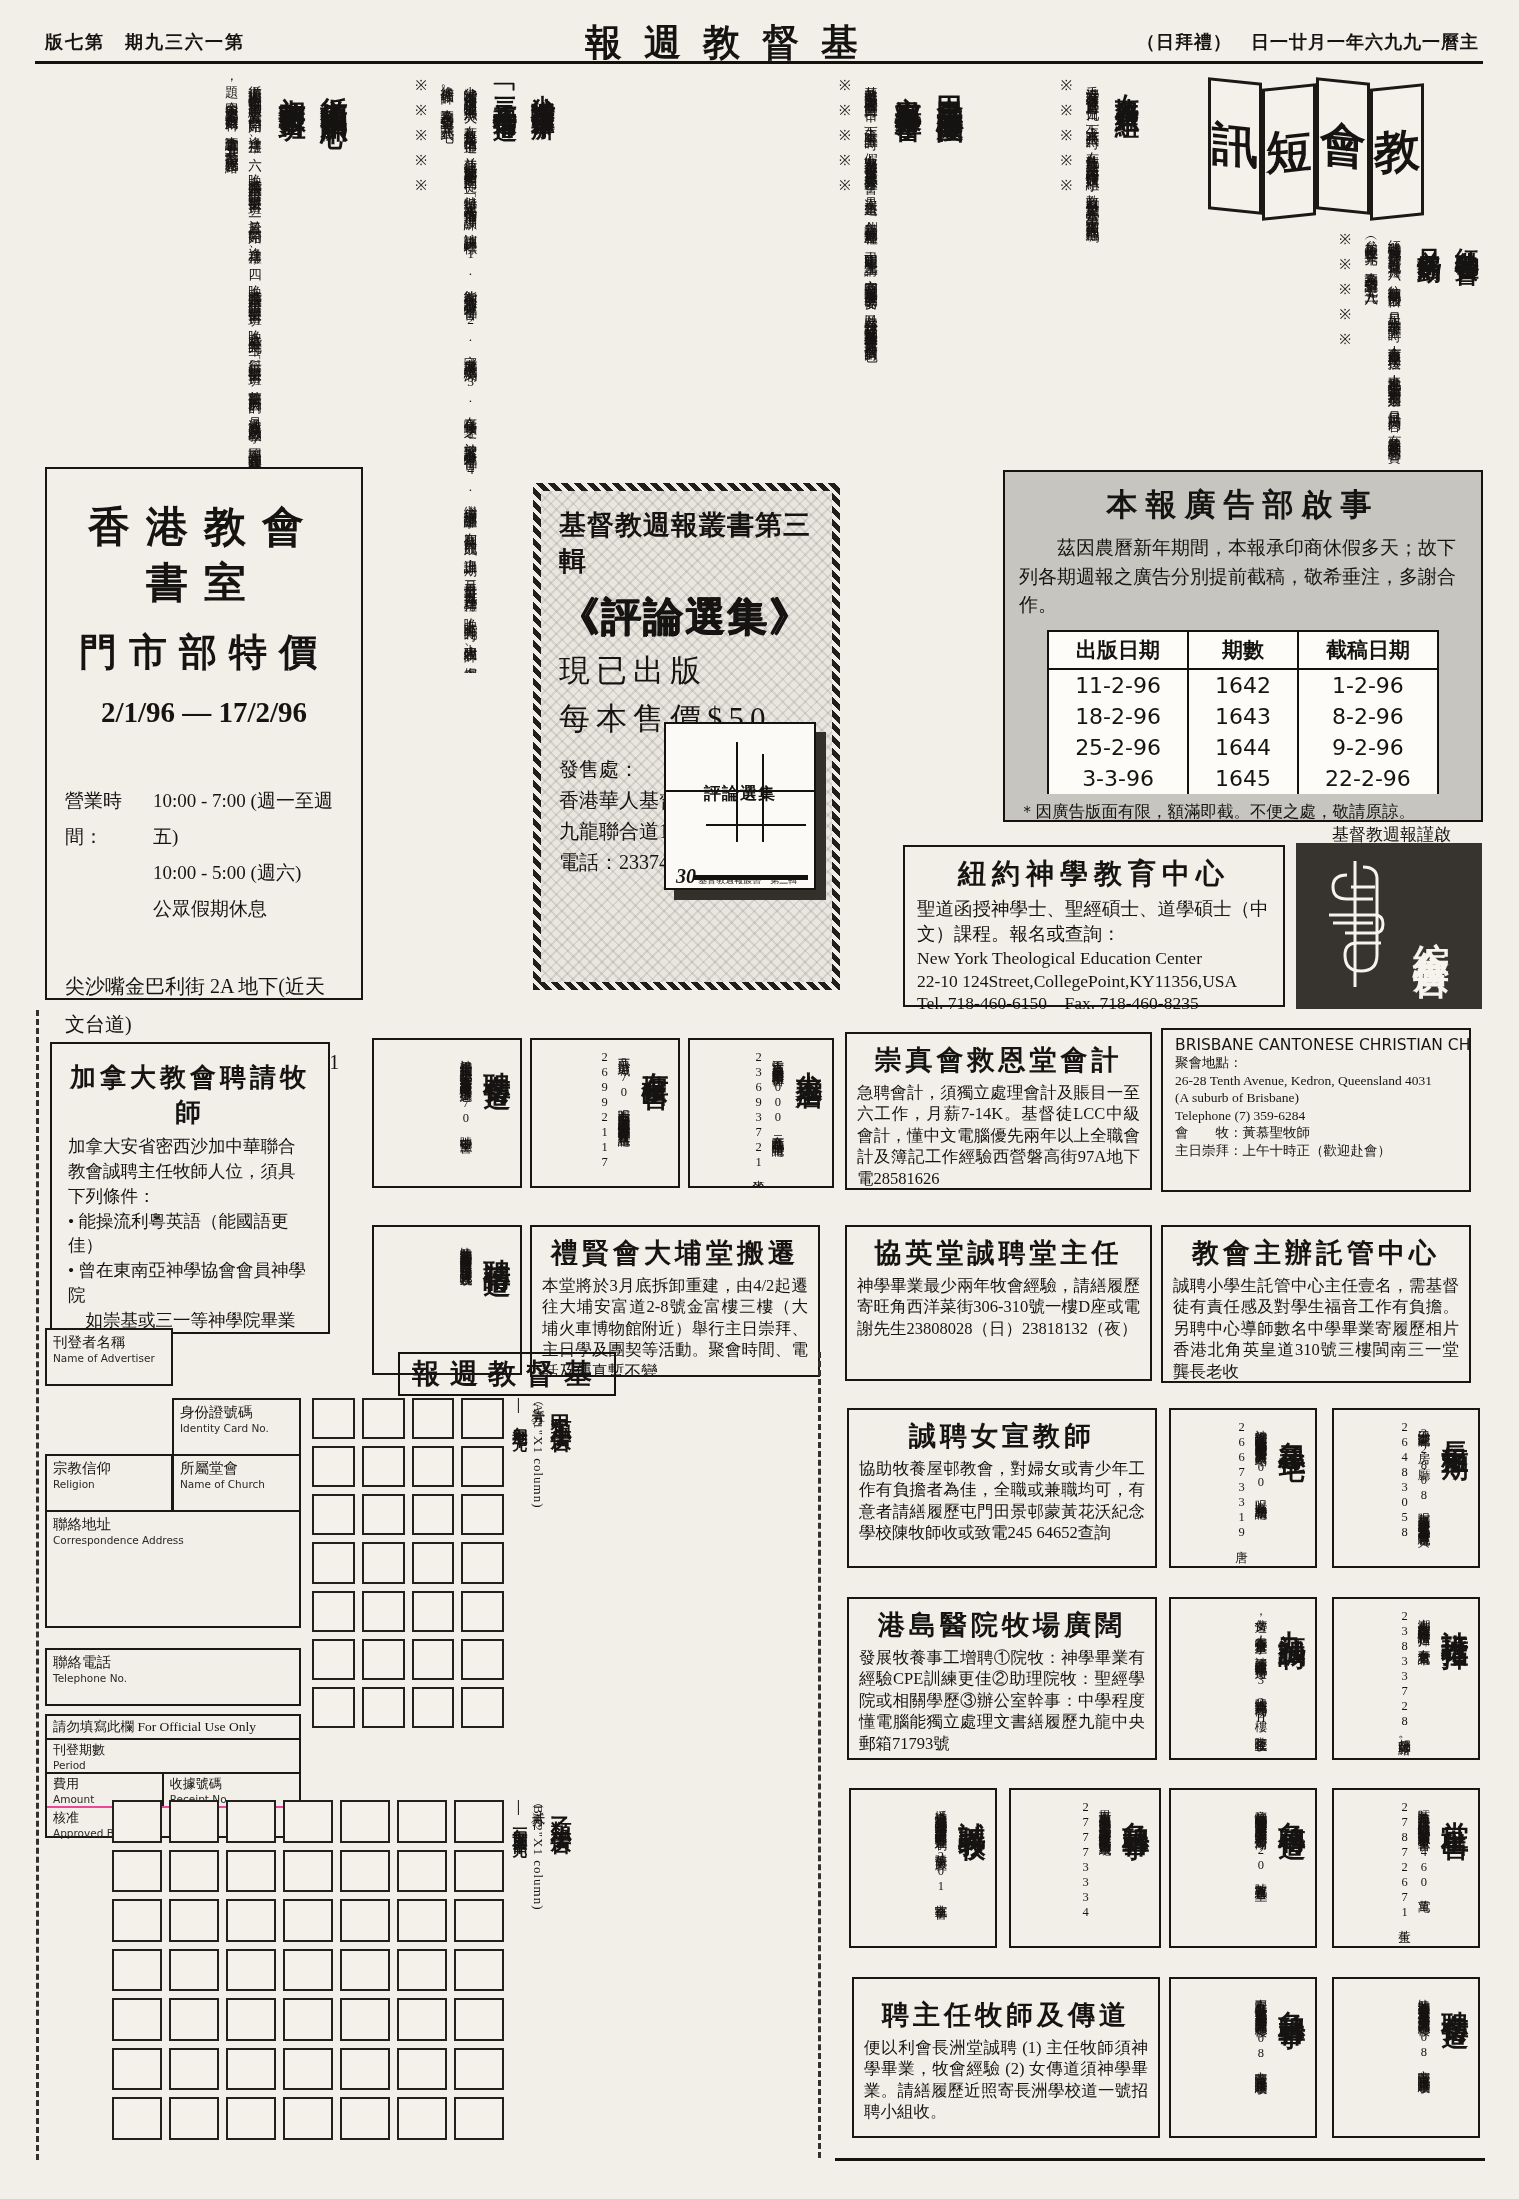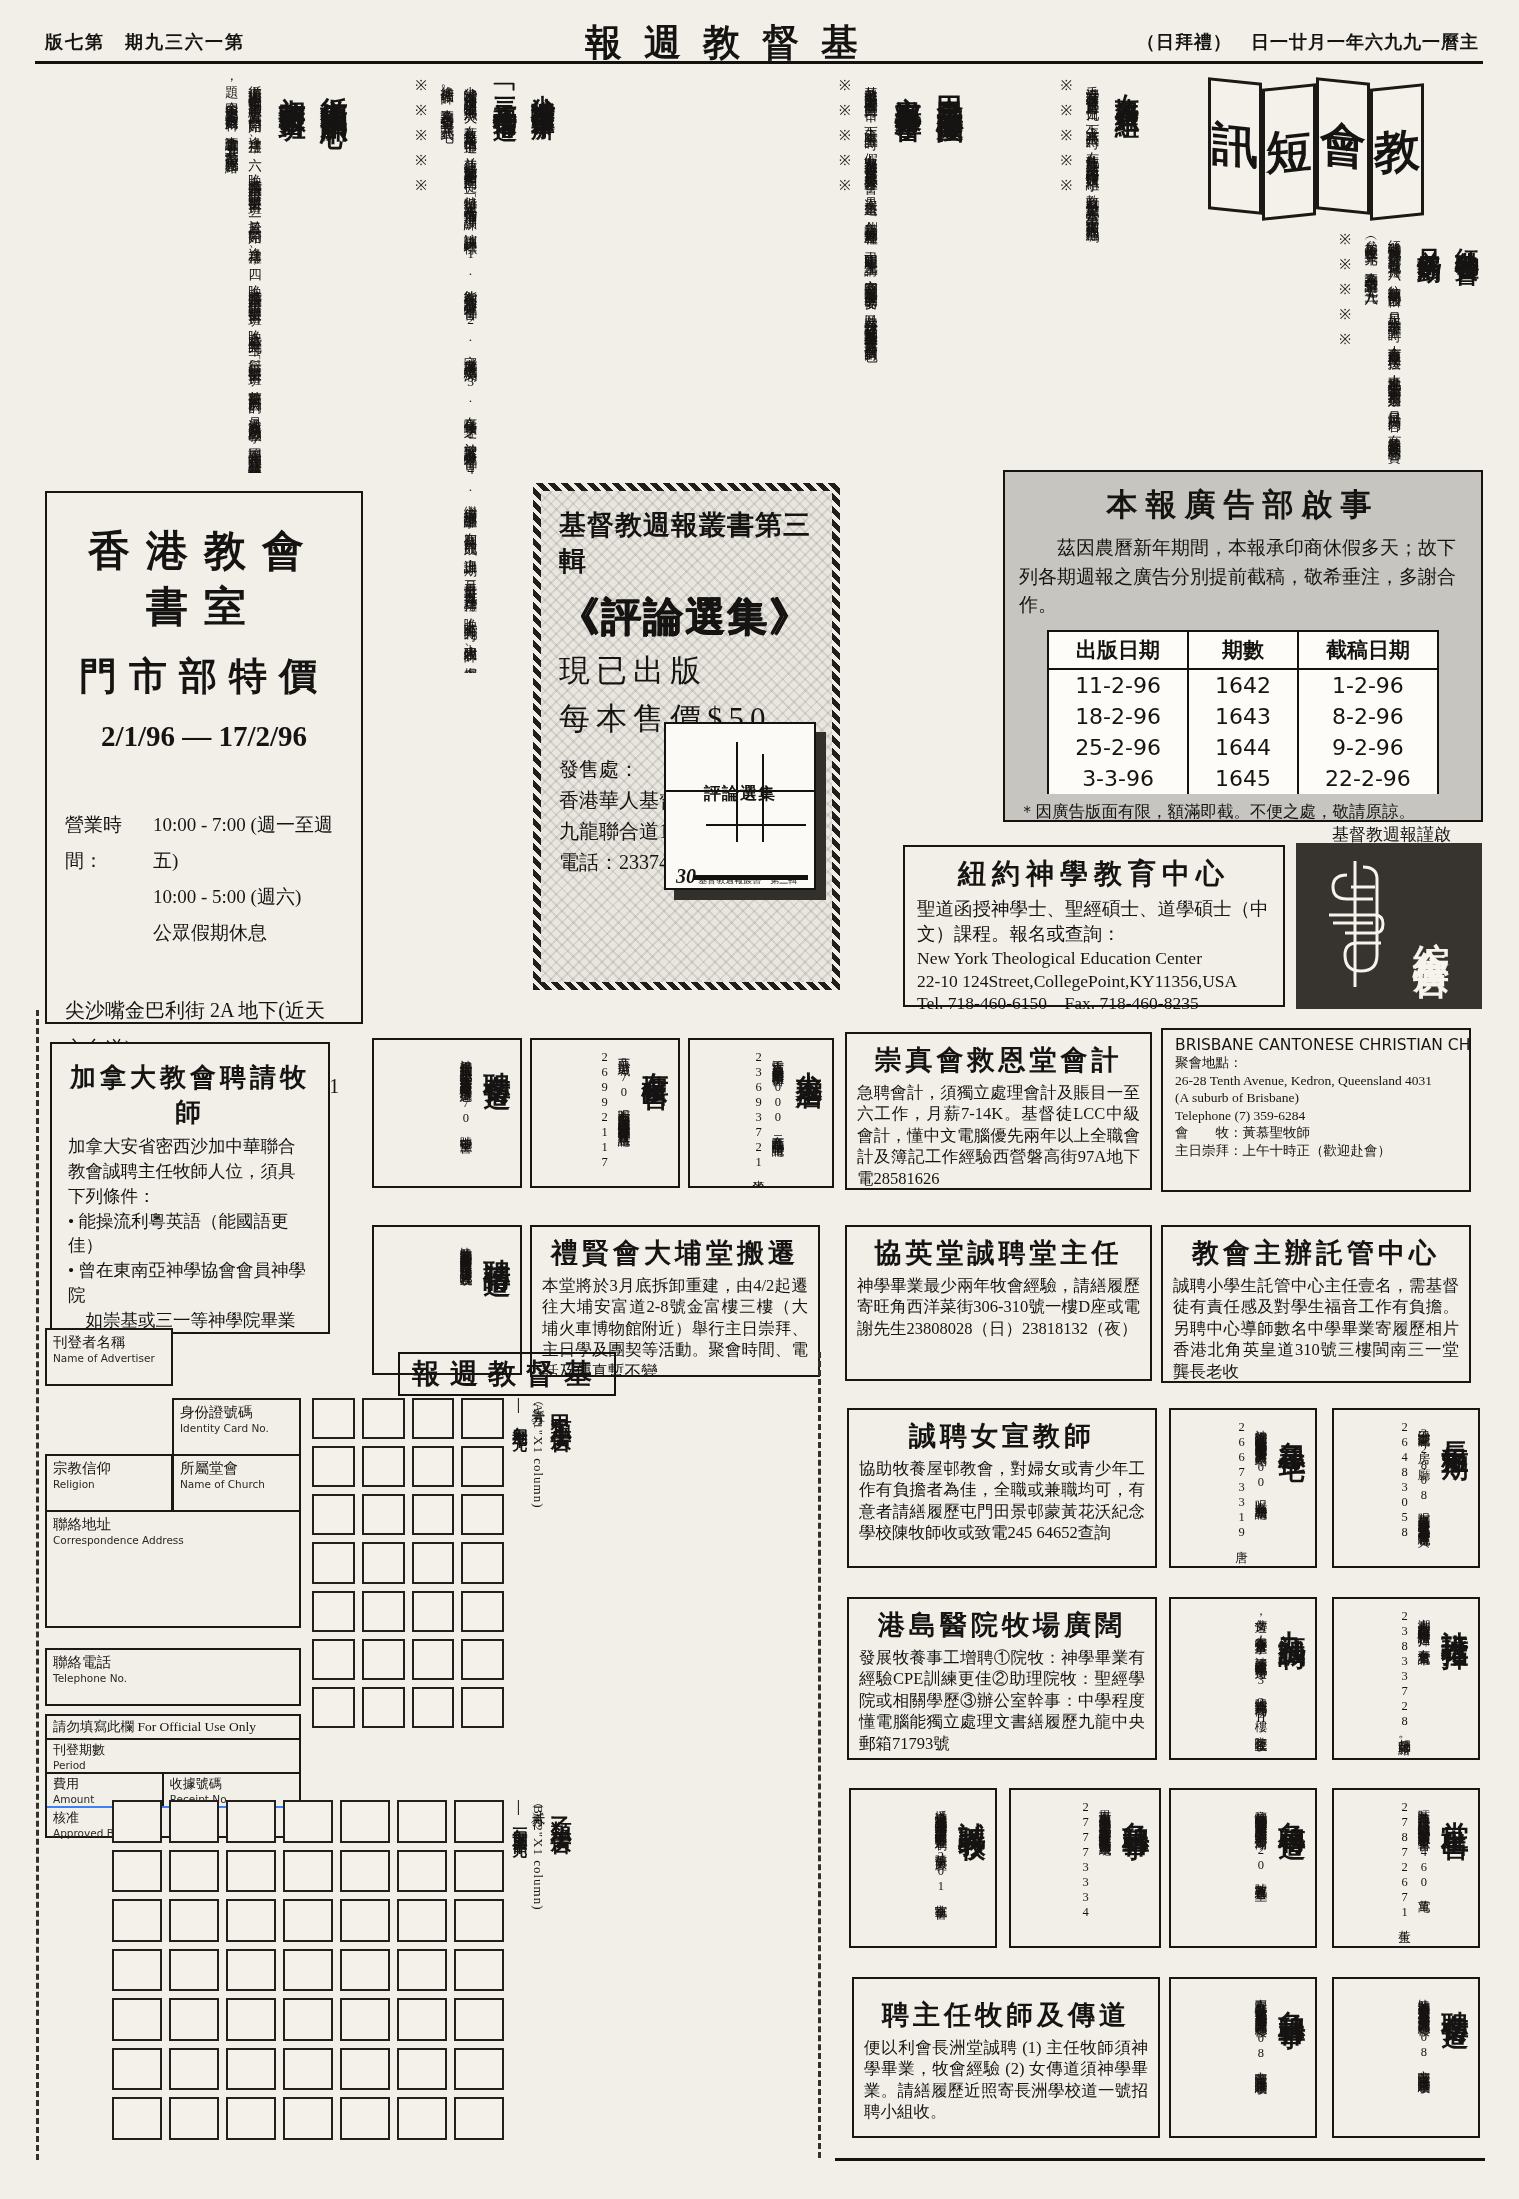--- a/index.html
+++ b/index.html
@@ -139,21 +139,21 @@
     <span class="vbodytxt">尖沙嘴浸信會為訓練信徒成為得人漁夫，在教會及日常生活中佈道，並使信徒能幫助初信者作主的門徒，特舉辦「三元福音倍進佈道」訓練，該訓練之目標：1.能夠在個人談道中分享福音；2.完成考試而成績美滿；3.在隊長領導之下，於實習談道中分享福音；4.繼續擴展訓練事工，在四個月內完成。上課日期：三月十三日至七月九日（逢禮拜二），晚上七時至九時，由建人牧師、盧炯志先生及該會合格信徒擔任教師。查詢及報名請電二三六九二式三七。</span>
     <span class="vsep">※※※※※</span>
   </div>
 
   <div class="abs art" style="left:40px; top:75px; width:310px; height:398px;">
     <span class="vhead">循道衛理鴨脷洲中心</span>
     <span class="vhead">初中英數研習班</span>
     <span class="vbodytxt">循道衛理聯合教會鴨脷洲青年中心於一月二十四日開始，逢禮拜三、六，晚上七時半至八時半舉行「中一英數研習班」；於一月二十三日開始，逢禮拜二、四，晚上七時半至八時半舉行「中二英數研習班」，晚上八時半至九時半，舉行「中三英數研習班」。英數研習班的目的，是透過雙向及活動教學，讓同學和導師互相討論及解答功課上的問題，令同學更容易掌握英數兩科。查詢致電二五五五七三叁一與張先生聯絡。</span>
   </div>
 
-  <div class="box" style="left:45px; top:467px; width:318px; height:533px; border-width:2.5px; padding:30px 18px;margin-top:24px;">
+  <div class="box" style="left:45px; top:467px; width:318px; height:533px; border-width:2.5px; padding:30px 18px;">
     <div class="store-t1">香港教會書室</div>
     <div class="store-t2" style="margin-top:16px;">門市部特價</div>
     <div class="store-date" style="margin-top:18px;">2/1/96 — 17/2/96</div>
     <div class="store-small" style="margin-top:54px; display:flex;">
       <span>營業時間：</span>
       <span>
         <span>10:00 - 7:00 (週一至週五)</span><br>
         <span>10:00 - 5:00 (週六)</span><br>
         <span>公眾假期休息</span>
       </span>
@@ -405,21 +405,21 @@
   </div>
 
   <div class="ffield" style="left:45px; top:1714px; width:256px; height:124px; padding:0;">
     <div class="official-head">請勿填寫此欄 For Official Use Only</div>
     <div style="display:flex; border-bottom:2px solid #1b1916;">
       <div style="flex:1; padding:1px 6px;">
         <span class="cn" style="font-size:13px;">刊登期數</span>
         <span class="en">Period</span>
       </div>
     </div>
-    <div style="display:flex; border-bottom:2px solid #3b82f6;justify-content:space-between;">
+    <div style="display:flex; border-bottom:2px solid #ec4899;justify-content:space-between;">
       <div style="flex:1; padding:1px 6px; border-right:2px solid #1b1916;">
         <span class="cn" style="font-size:13px;">費用</span>
         <span class="en">Amount</span>
       </div>
       <div style="flex:1.2; padding:1px 6px;">
         <span class="cn" style="font-size:13px;">收據號碼</span>
         <span class="en">Receipt No.</span>
       </div>
     </div>
     <div style="padding:1px 6px;">

